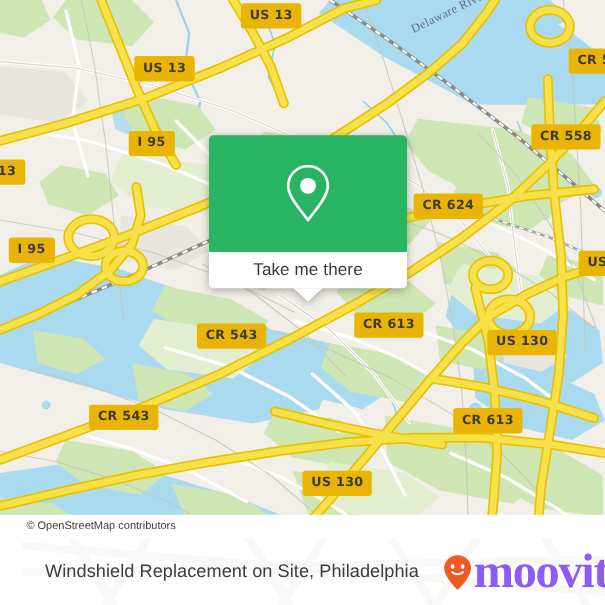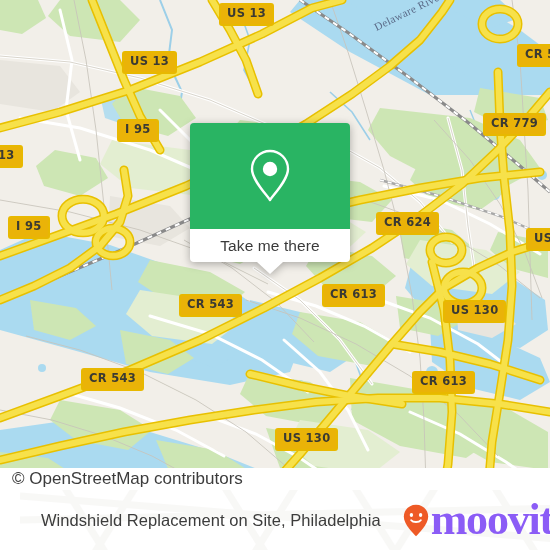--- a/index.html
+++ b/index.html
@@ -70,33 +70,33 @@
 
   
   #attribution {
     position: absolute;
     left: 0;
     top: 468px;
     width: 550px;
     height: 22px;
     background: #ffffff;
     color: #3c3c3c;
-    font-size: 17px;
+    font-size: 10px;
     line-height: 22px;
-    padding-left: 12px;
+    padding-left: 24px;
     box-sizing: border-box;
     white-space: nowrap;
   }
 
   
   #callout {
     position: absolute;
     left: 190px;
     top: 123px;
-    width: 160px;
+    width: 180px;
     filter: drop-shadow(0 2px 4px rgba(0,0,0,0.30));
   }
   #callout-head {
     height: 106px;
     background: #29b463;
     border-radius: 4px 4px 0 0;
     position: relative;
   }
   #pin-icon {
     position: absolute;
@@ -371,22 +371,22 @@
     </svg>
 
     <div class="water-label" style="left:372px; top:22px; transform:rotate(-26deg); transform-origin:left top;">Delaware River</div>
 
     <div class="shield" style="left:219px;  top:3px;">US 13</div>
     <div class="shield" style="left:122px;  top:51px;">US 13</div>
     <div class="shield" style="left:117px;  top:119px;">I 95</div>
     <div class="shield" style="left:8px;    top:216px;">I 95</div>
     <div class="shield" style="left:-10px;  top:145px;">13</div>
     <div class="shield" style="left:517px;  top:44px;">CR 543</div>
-    <div class="shield" style="left:483px;  top:113px;">CR 779</div>
-    <div class="shield" style="left:376px;  top:176px;margin-top:36px;">CR 624</div>
+    <div class="shield" style="left:483px;  top:113px;">CR 558</div>
+    <div class="shield" style="left:376px;  top:176px;">CR 624</div>
     <div class="shield" style="left:526px;  top:228px;">US 130</div>
     <div class="shield" style="left:322px;  top:284px;">CR 613</div>
     <div class="shield" style="left:179px;  top:294px;">CR 543</div>
     <div class="shield" style="left:443px;  top:300px;">US 130</div>
     <div class="shield" style="left:81px;   top:368px;">CR 543</div>
     <div class="shield" style="left:412px;  top:371px;">CR 613</div>
     <div class="shield" style="left:275px;  top:428px;">US 130</div>
 
     <div id="callout">
       <div id="callout-head">

